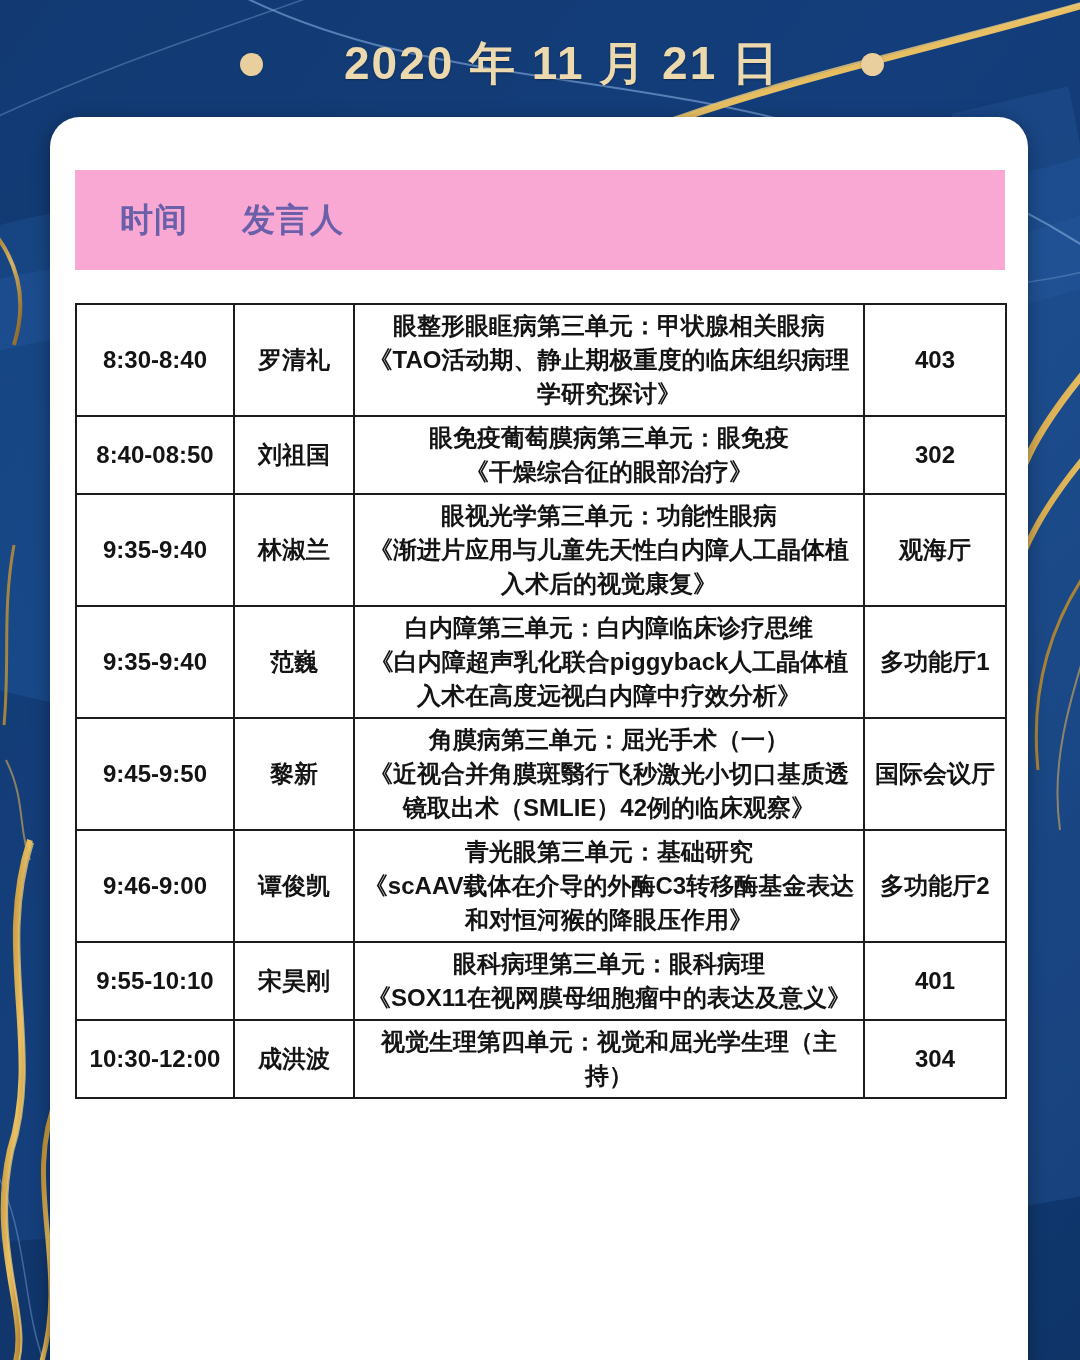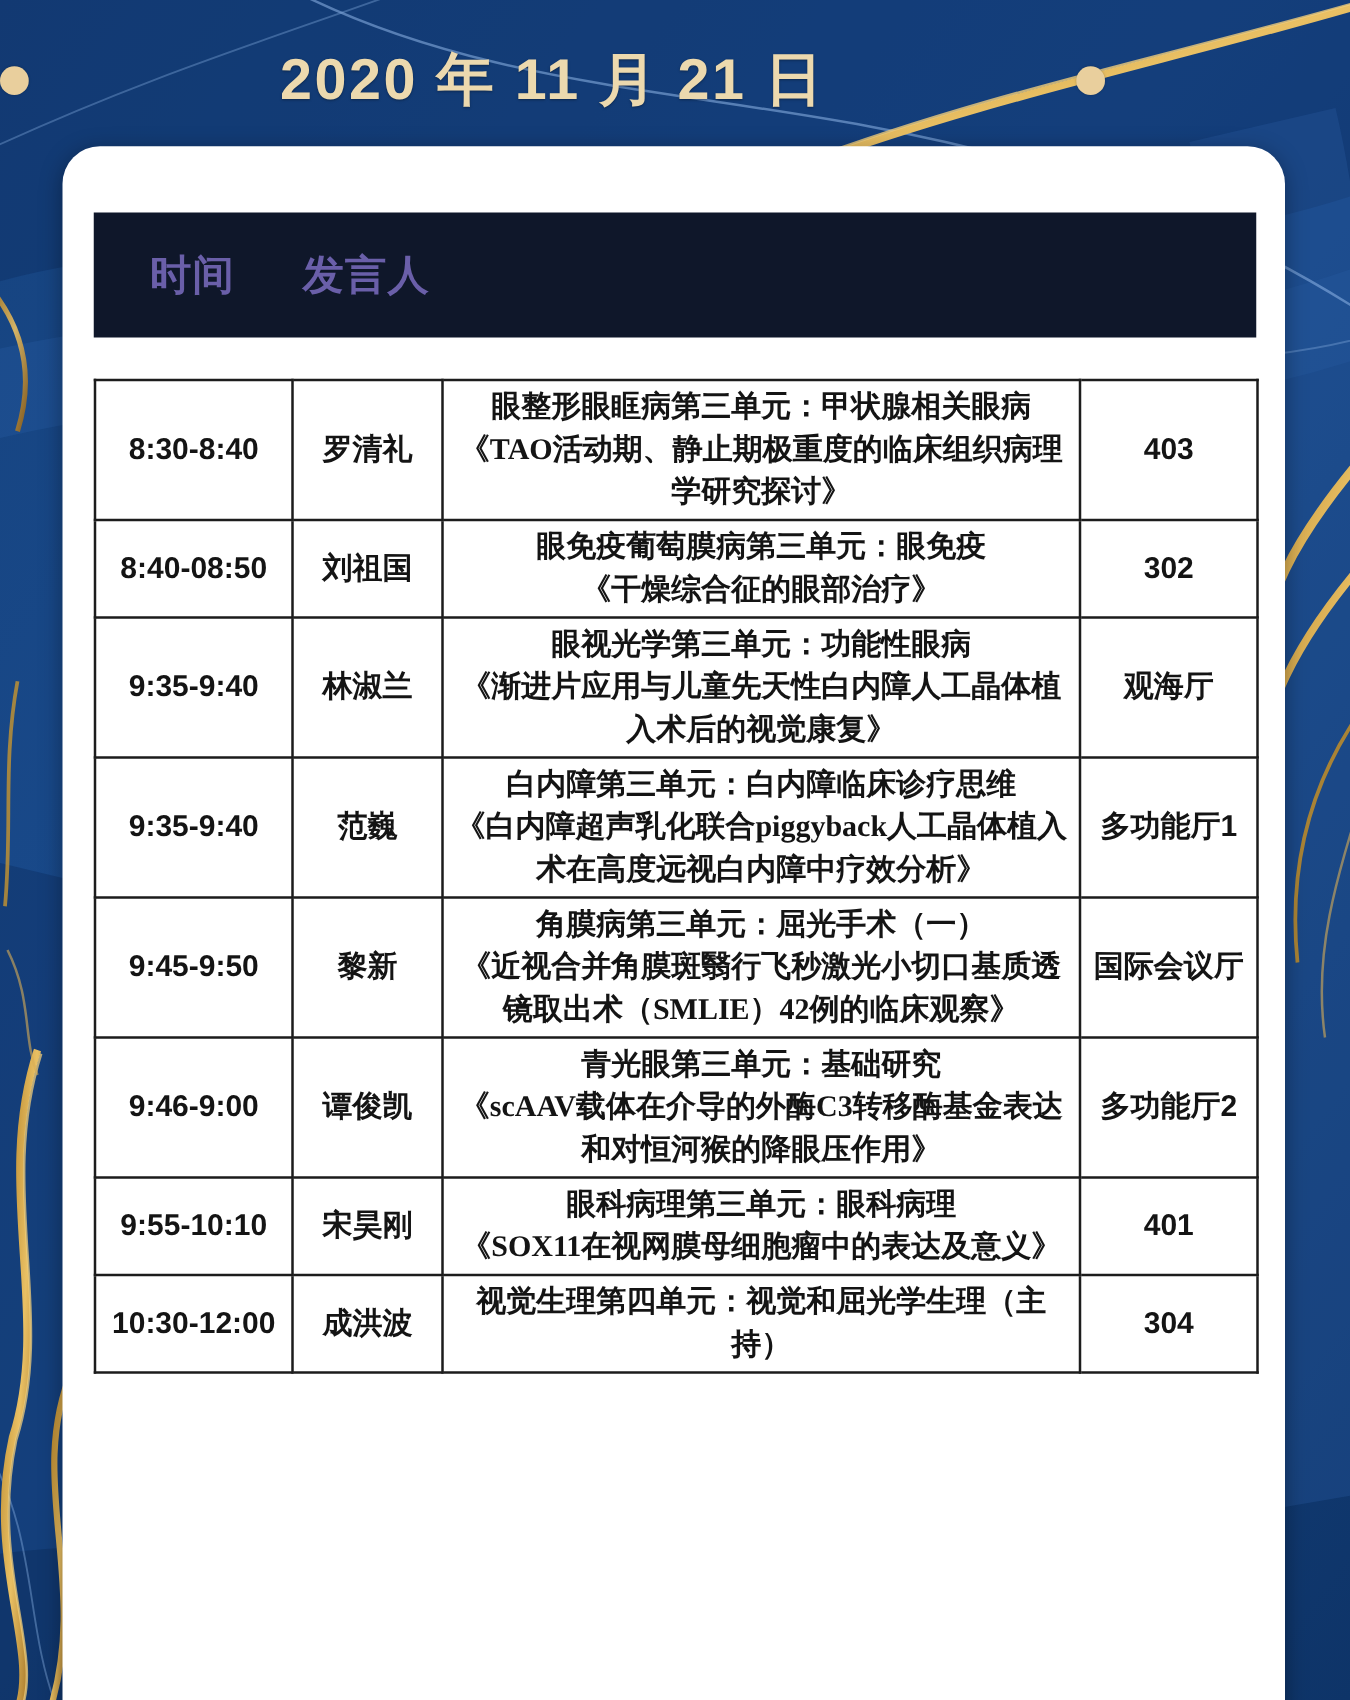--- a/index.html
+++ b/index.html
@@ -4,57 +4,57 @@
 <style>
   html,body{margin:0;padding:0;}
   body{
     width:1080px;height:1360px;position:relative;overflow:hidden;
     font-family:"Liberation Sans","DejaVu Sans",sans-serif;
     background:#143f7c;
   }
   .bg-art{position:absolute;inset:0;z-index:0;}
   .date-bar{
     position:absolute;top:34px;left:0;width:884px;height:60px;z-index:2;
-    display:flex;align-items:center;justify-content:space-between;gap:32px;
+    display:flex;align-items:center;justify-content:flex-end;gap:81px;
   }
   .date-dot{width:23px;height:23px;border-radius:50%;background:#e9cf9d;
     box-shadow:0 0 2px rgba(0,0,0,.25);}
   .date-text{
     color:#ecd9ae;font-size:46px;font-weight:700;letter-spacing:2px;
     text-shadow:0 1px 2px rgba(0,0,0,.35);white-space:nowrap;
   }
   .card{
     position:absolute;left:50px;top:117px;width:978px;height:1260px;
     background:#ffffff;border-radius:30px 30px 0 0;z-index:1;
     box-shadow:0 4px 18px rgba(0,0,0,.35);
   }
   .head-band{
     position:absolute;left:25px;top:53px;width:930px;height:100px;
-    background:#0f172a;display:flex;align-items:center;
+    background:#f9a8d4;display:flex;align-items:center;
   }
   .head-cell{
     color:#6a5fa9;font-weight:700;font-size:33px;text-align:center;
     letter-spacing:1px;
   }
   .hc-time{width:158px;}
   .hc-speaker{width:120px;}
   .hc-topic{width:510px;}
   .hc-addr{width:142px;}
   table.schedule{
     position:absolute;left:25px;top:186px;width:930px;
     border-collapse:collapse;table-layout:fixed;
     background:#fff;
   }
   table.schedule td{
     border:2px solid #1c1c1c;
     font-size:24px;font-weight:700;color:#141414;line-height:34px;
     padding:4px 6px;text-align:center;vertical-align:middle;
   }
   td.cell-topic{
-    text-align:left;white-space:pre-line;padding-left:10px;padding-right:8px;font-family:Liberation Serif, serif;
+    text-align:left;white-space:pre-line;padding-left:10px;padding-right:8px;
   }
   col.c-time{width:158px;}
   col.c-speaker{width:120px;}
   col.c-topic{width:510px;}
   col.c-addr{width:142px;}
 </style>
 </head>
 <body>
 
 <svg class="bg-art" width="1080" height="1360" viewBox="0 0 1080 1360" xmlns="http://www.w3.org/2000/svg">

